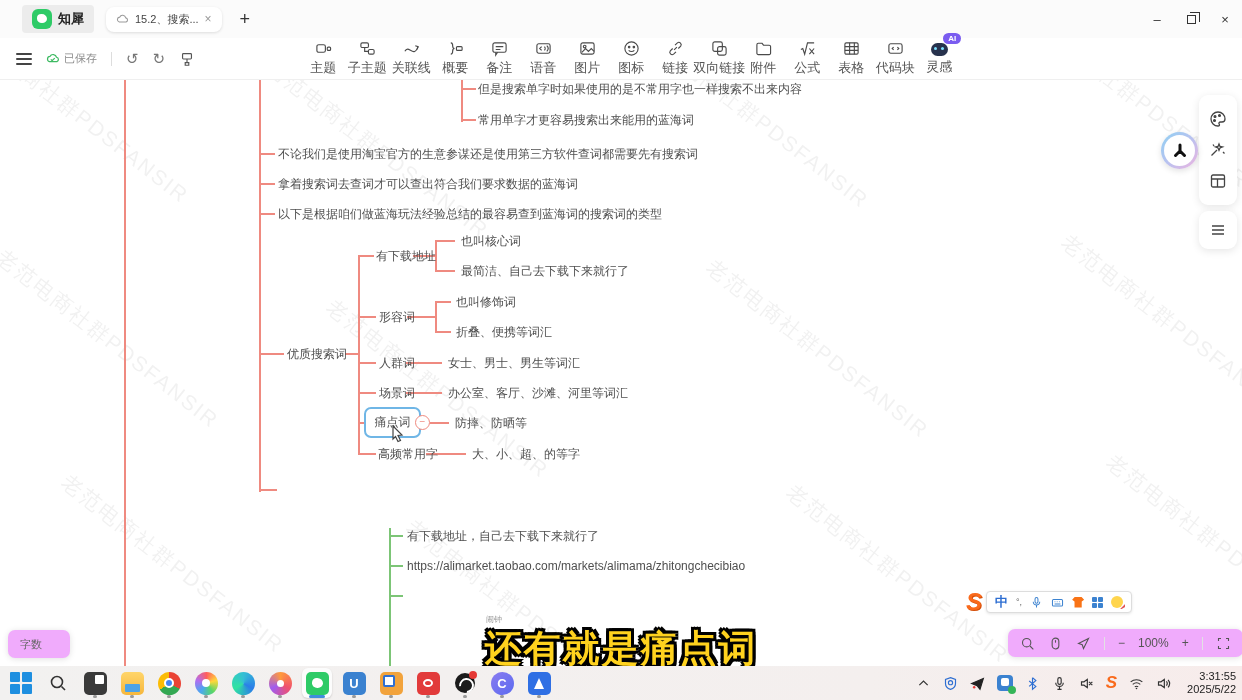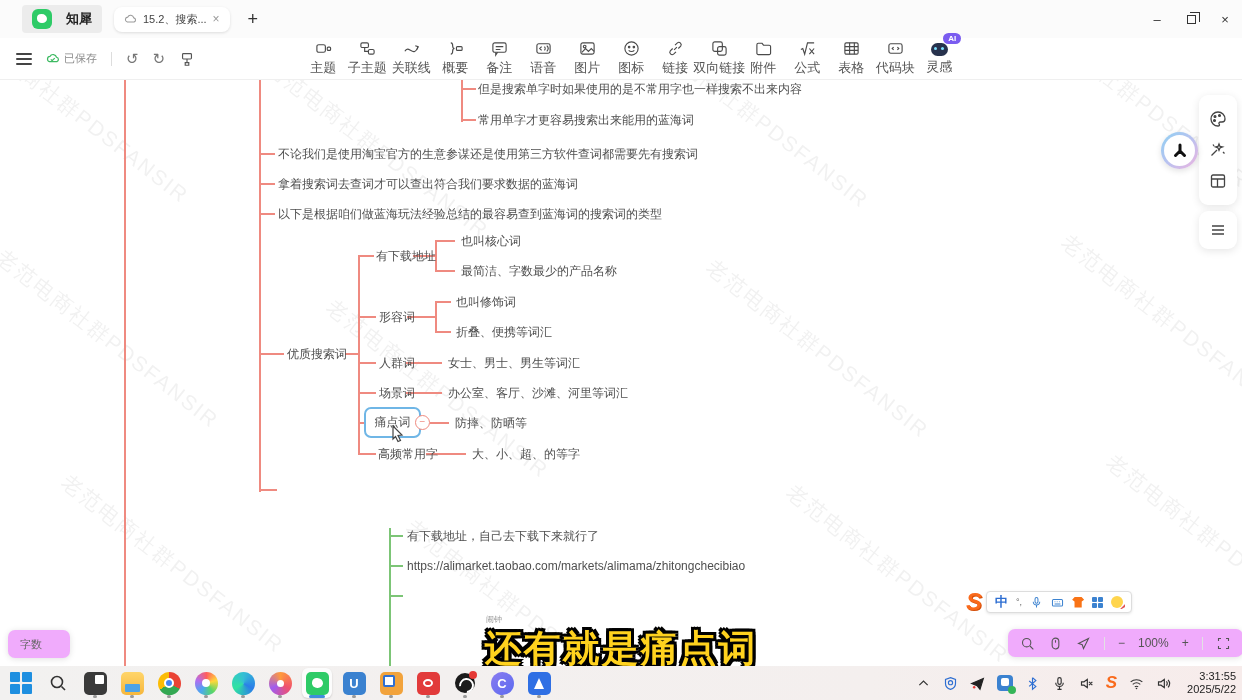--- a/index.html
+++ b/index.html
@@ -1,21 +1,21 @@
 <!DOCTYPE html>
 <html><head>
 <meta charset="utf-8">
 <style>
   * { margin:0; padding:0; box-sizing:border-box; }
   html,body { width:1242px; height:700px; overflow:hidden; font-family:"Liberation Sans","DejaVu Sans",sans-serif; background:#fff; }
   #app { position:relative; width:1242px; height:700px; background:#fff; }
 
   
   .titlebar { position:absolute; left:0; top:0; width:100%; height:38px; background:#fbfbfb; display:flex; align-items:center; }
-  .app-pill { display:flex; align-items:center; gap:14px; background:#ececec; border-radius:4px; padding:4px 10px; margin-left:22px; }
+  .app-pill { display:flex; align-items:center; gap:6px; background:#ececec; border-radius:4px; padding:4px 10px; margin-left:22px; }
   .app-logo { width:20px; height:20px; background:#2ecb67; border-radius:6px; position:relative; }
   .app-logo::after { content:""; position:absolute; left:5px; top:5px; width:10px; height:9px; background:#fff; border-radius:45% 55% 50% 50%; }
   .app-name { font-size:13px; font-weight:bold; color:#222; }
   .tab { display:flex; align-items:center; gap:6px; background:#fff; border-radius:8px; box-shadow:0 1px 3px rgba(0,0,0,.12); padding:5px 10px; margin-left:12px; }
   .tab-title { font-size:11px; color:#444; }
   .tab-close { color:#999; font-size:12px; cursor:pointer; }
   .new-tab { margin-left:18px; font-size:18px; color:#333; }
   .win-controls { position:absolute; right:0; top:0; height:38px; display:flex; }
   .win-btn { width:34px; height:38px; display:flex; align-items:center; justify-content:center; color:#333; font-size:13px; }
   .restore-glyph { width:9px; height:9px; border:1px solid #333; position:relative; }
@@ -306,21 +306,21 @@
     <span class="hline gline" style="left:391px;top:515px;width:12px"></span>
 
     <span class="node" style="left:478px;top:9px">但是搜索单字时如果使用的是不常用字也一样搜索不出来内容</span>
     <span class="node" style="left:478px;top:40px">常用单字才更容易搜索出来能用的蓝海词</span>
     <span class="node" style="left:278px;top:74px">不论我们是使用淘宝官方的生意参谋还是使用第三方软件查词都需要先有搜索词</span>
     <span class="node" style="left:278px;top:134px">以下是根据咱们做蓝海玩法经验总结的最容易查到蓝海词的搜索词的类型</span>
     <span class="node" style="left:278px;top:104px">拿着搜索词去查词才可以查出符合我们要求数据的蓝海词</span>
     <span class="node" style="left:287px;top:274px">优质搜索词</span>
     <span class="node" style="left:376px;top:176px">有下载地址</span>
     <span class="node" style="left:461px;top:161px">也叫核心词</span>
-    <span class="node" style="left:461px;top:191px">最简洁、字数最少的产品名称</span>
+    <span class="node" style="left:461px;top:191px">最简洁、自己去下载下来就行了</span>
     <span class="node" style="left:379px;top:237px">形容词</span>
     <span class="node" style="left:456px;top:222px">也叫修饰词</span>
     <span class="node" style="left:456px;top:252px">折叠、便携等词汇</span>
     <span class="node" style="left:379px;top:283px">人群词</span>
     <span class="node" style="left:448px;top:283px">女士、男士、男生等词汇</span>
     <span class="node" style="left:379px;top:313px">场景词</span>
     <span class="node" style="left:448px;top:313px">办公室、客厅、沙滩、河里等词汇</span>
     <div class="sel-box">痛点词</div>
     <span class="toggle">−</span>
     <span class="node" style="left:455px;top:343px">防摔、防晒等</span>

